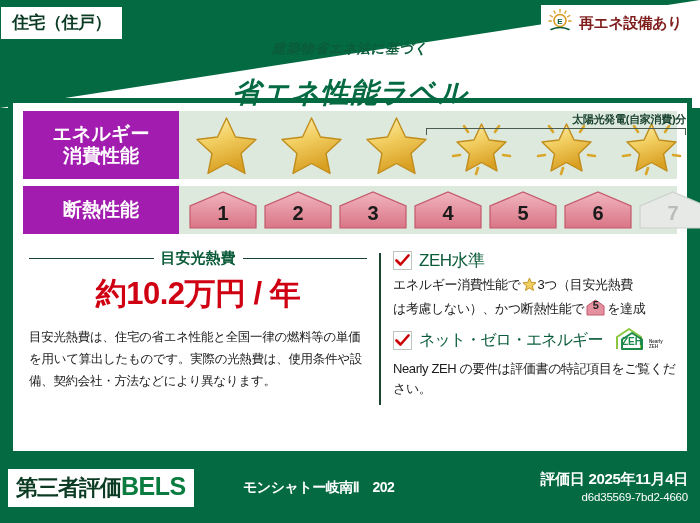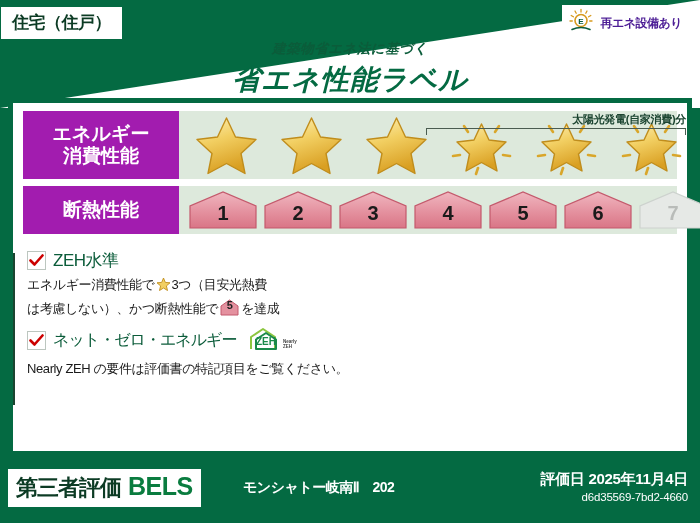--- a/index.html
+++ b/index.html
@@ -29,27 +29,27 @@
     letter-spacing: -0.5px;
     z-index: 5;
   }
   #solar-badge {
     position: absolute; right: 8px; top: 5px;
     background: #ffffff;
     padding: 3px 10px 3px 6px;
     display: flex; align-items: center; gap: 6px;
     z-index: 5;
   }
-  #solar-badge .lbl { font-size: 12px; font-weight: bold; color: #4c1d95; letter-spacing: -0.5px; }
+  #solar-badge .lbl { font-size: 15px; font-weight: bold; color: #7f1d1d; letter-spacing: -0.5px; }
   #title-block {
     position: absolute; left: 0; top: 40px; width: 700px;
     text-align: center; z-index: 4; font-style: italic;
   }
   #title-sub { font-size: 13.5px; font-weight: bold; color: #0b5c3a; letter-spacing: 0.5px; }
-  #title-main { font-size: 28px; font-weight: bold; color: #046a42; letter-spacing: 1px; margin-top: 3px; }
+  #title-main { font-size: 28px; font-weight: bold; color: #046a42; letter-spacing: 1px; margin-top: 16px; }
 
   
   #card {
     position: absolute; left: 8px; top: 98px; width: 684px; height: 358px;
     background: #ffffff;
     border: 5px solid #046a42;
   }
   
   #perf-area { padding: 8px 10px 0 10px; }
   .perf-row {
@@ -145,21 +145,21 @@
   #zeh-logo { margin-left: 4px; }
 
   
   #footer {
     position: absolute; left: 0; bottom: 0; width: 700px; height: 62px;
     background: #046a42;
   }
   #bels-box {
     position: absolute; left: 8px; top: 8px;
     background: #ffffff; padding: 3px 8px 4px 8px;
-    display: flex; align-items: baseline; gap: 7px;
+    display: flex; align-items: baseline; 
   }
   #bels-box .third { font-size: 22px; font-weight: bold; color: #0c3b24; letter-spacing: -1px; }
   #bels-box .bels { font-size: 25px; font-weight: bold; color: #0a7c3f; letter-spacing: -0.5px; }
   #prop-name {
     position: absolute; left: 235px; top: 18px;
     color: #ffffff; font-size: 14px; font-weight: bold; letter-spacing: -0.5px; margin-left: 8px;
   }
   #eval-date {
     position: absolute; right: 12px; top: 9px;
     color: #ffffff; font-size: 15px; font-weight: bold; letter-spacing: -0.3px;
@@ -335,20 +335,29 @@
               </svg>
             <span>7</span>
           </div>
         </div>
       </div>
     </div>
   </div>
 
   <div id="lower">
 
+    <div id="lower-left">
+      <div id="cost-heading">
+        <span class="hr"></span>
+        <span class="tx">目安光熱費</span>
+        <span class="hr"></span>
+      </div>
+      <div id="cost-value">約10.2万円 / 年</div>
+      <div id="cost-note">目安光熱費は、住宅の省エネ性能と全国一律の燃料等の単価を用いて算出したものです。実際の光熱費は、使用条件や設備、契約会社・方法などにより異なります。</div>
+    </div>
 
     <div id="divider"></div>
 
     <div id="lower-right">
 
       <div class="zeh-block">
         <div class="zeh-head">
           <span class="chk">
             <svg width="15" height="13" viewBox="0 0 15 13">
               <path d="M1.5 6.5 L5.5 10.5 L13.5 1.5" fill="none" stroke="#cc0000" stroke-width="2.6" stroke-linecap="round" stroke-linejoin="round"></path>

